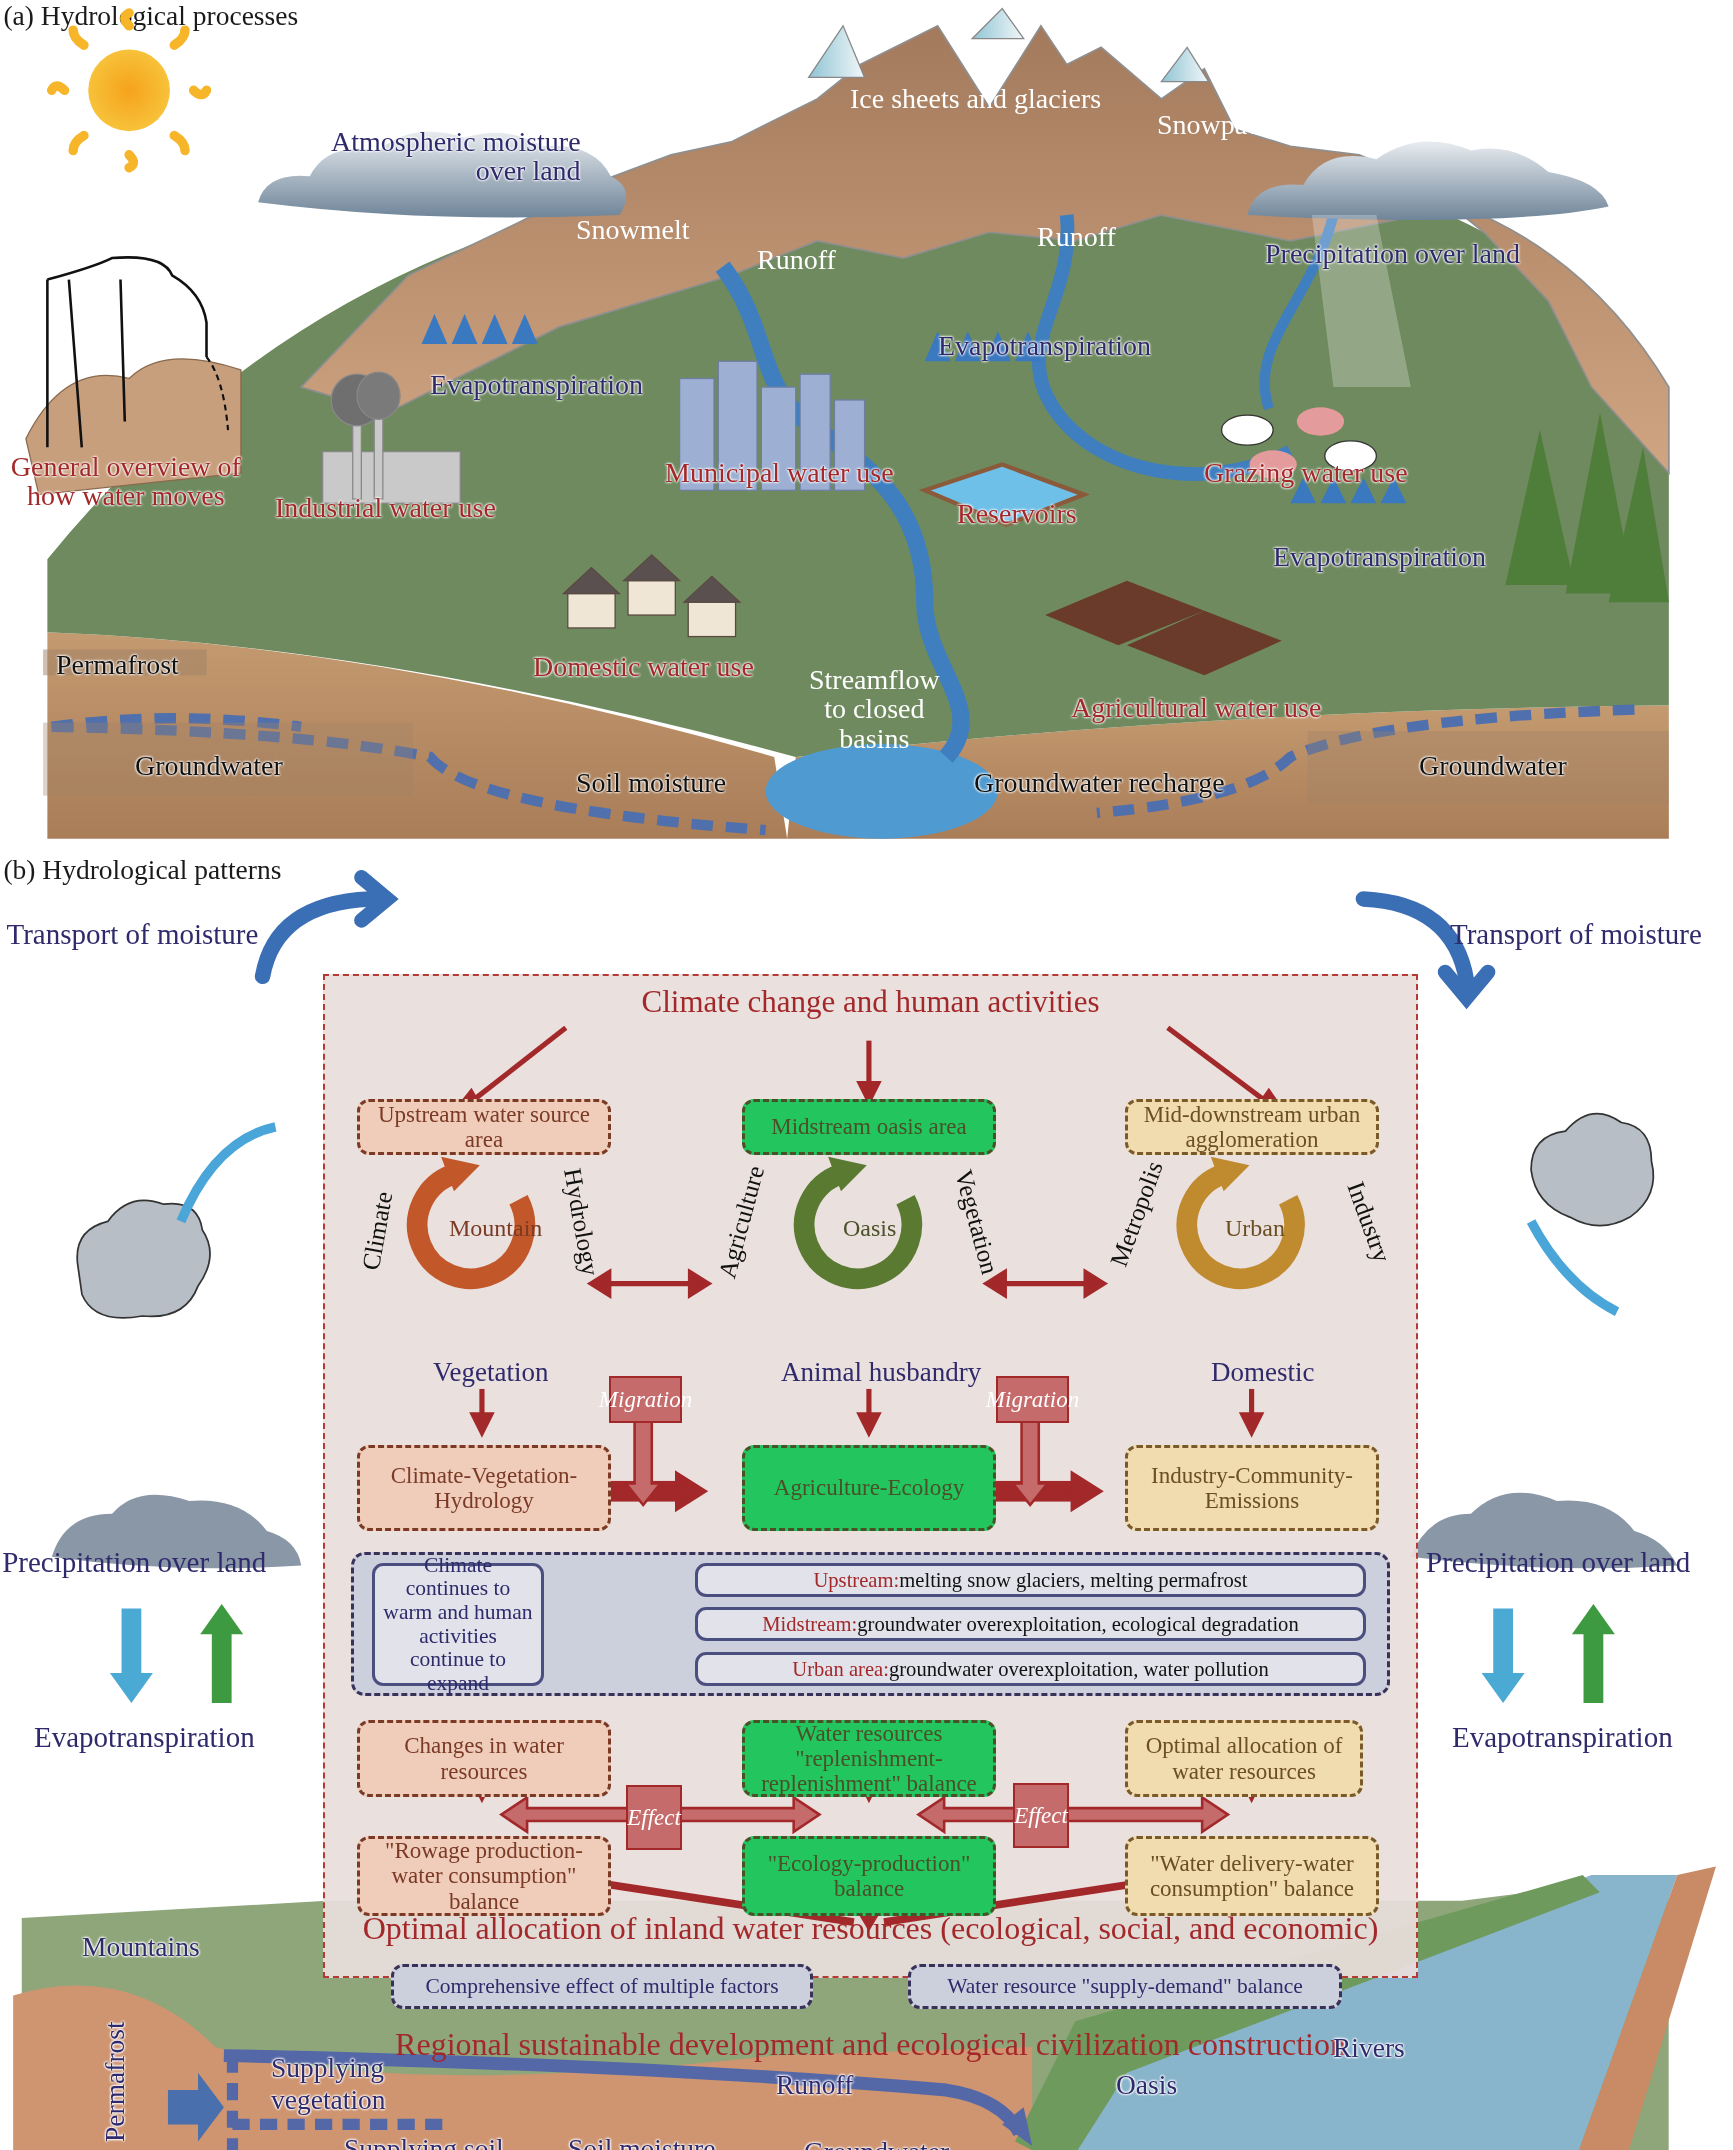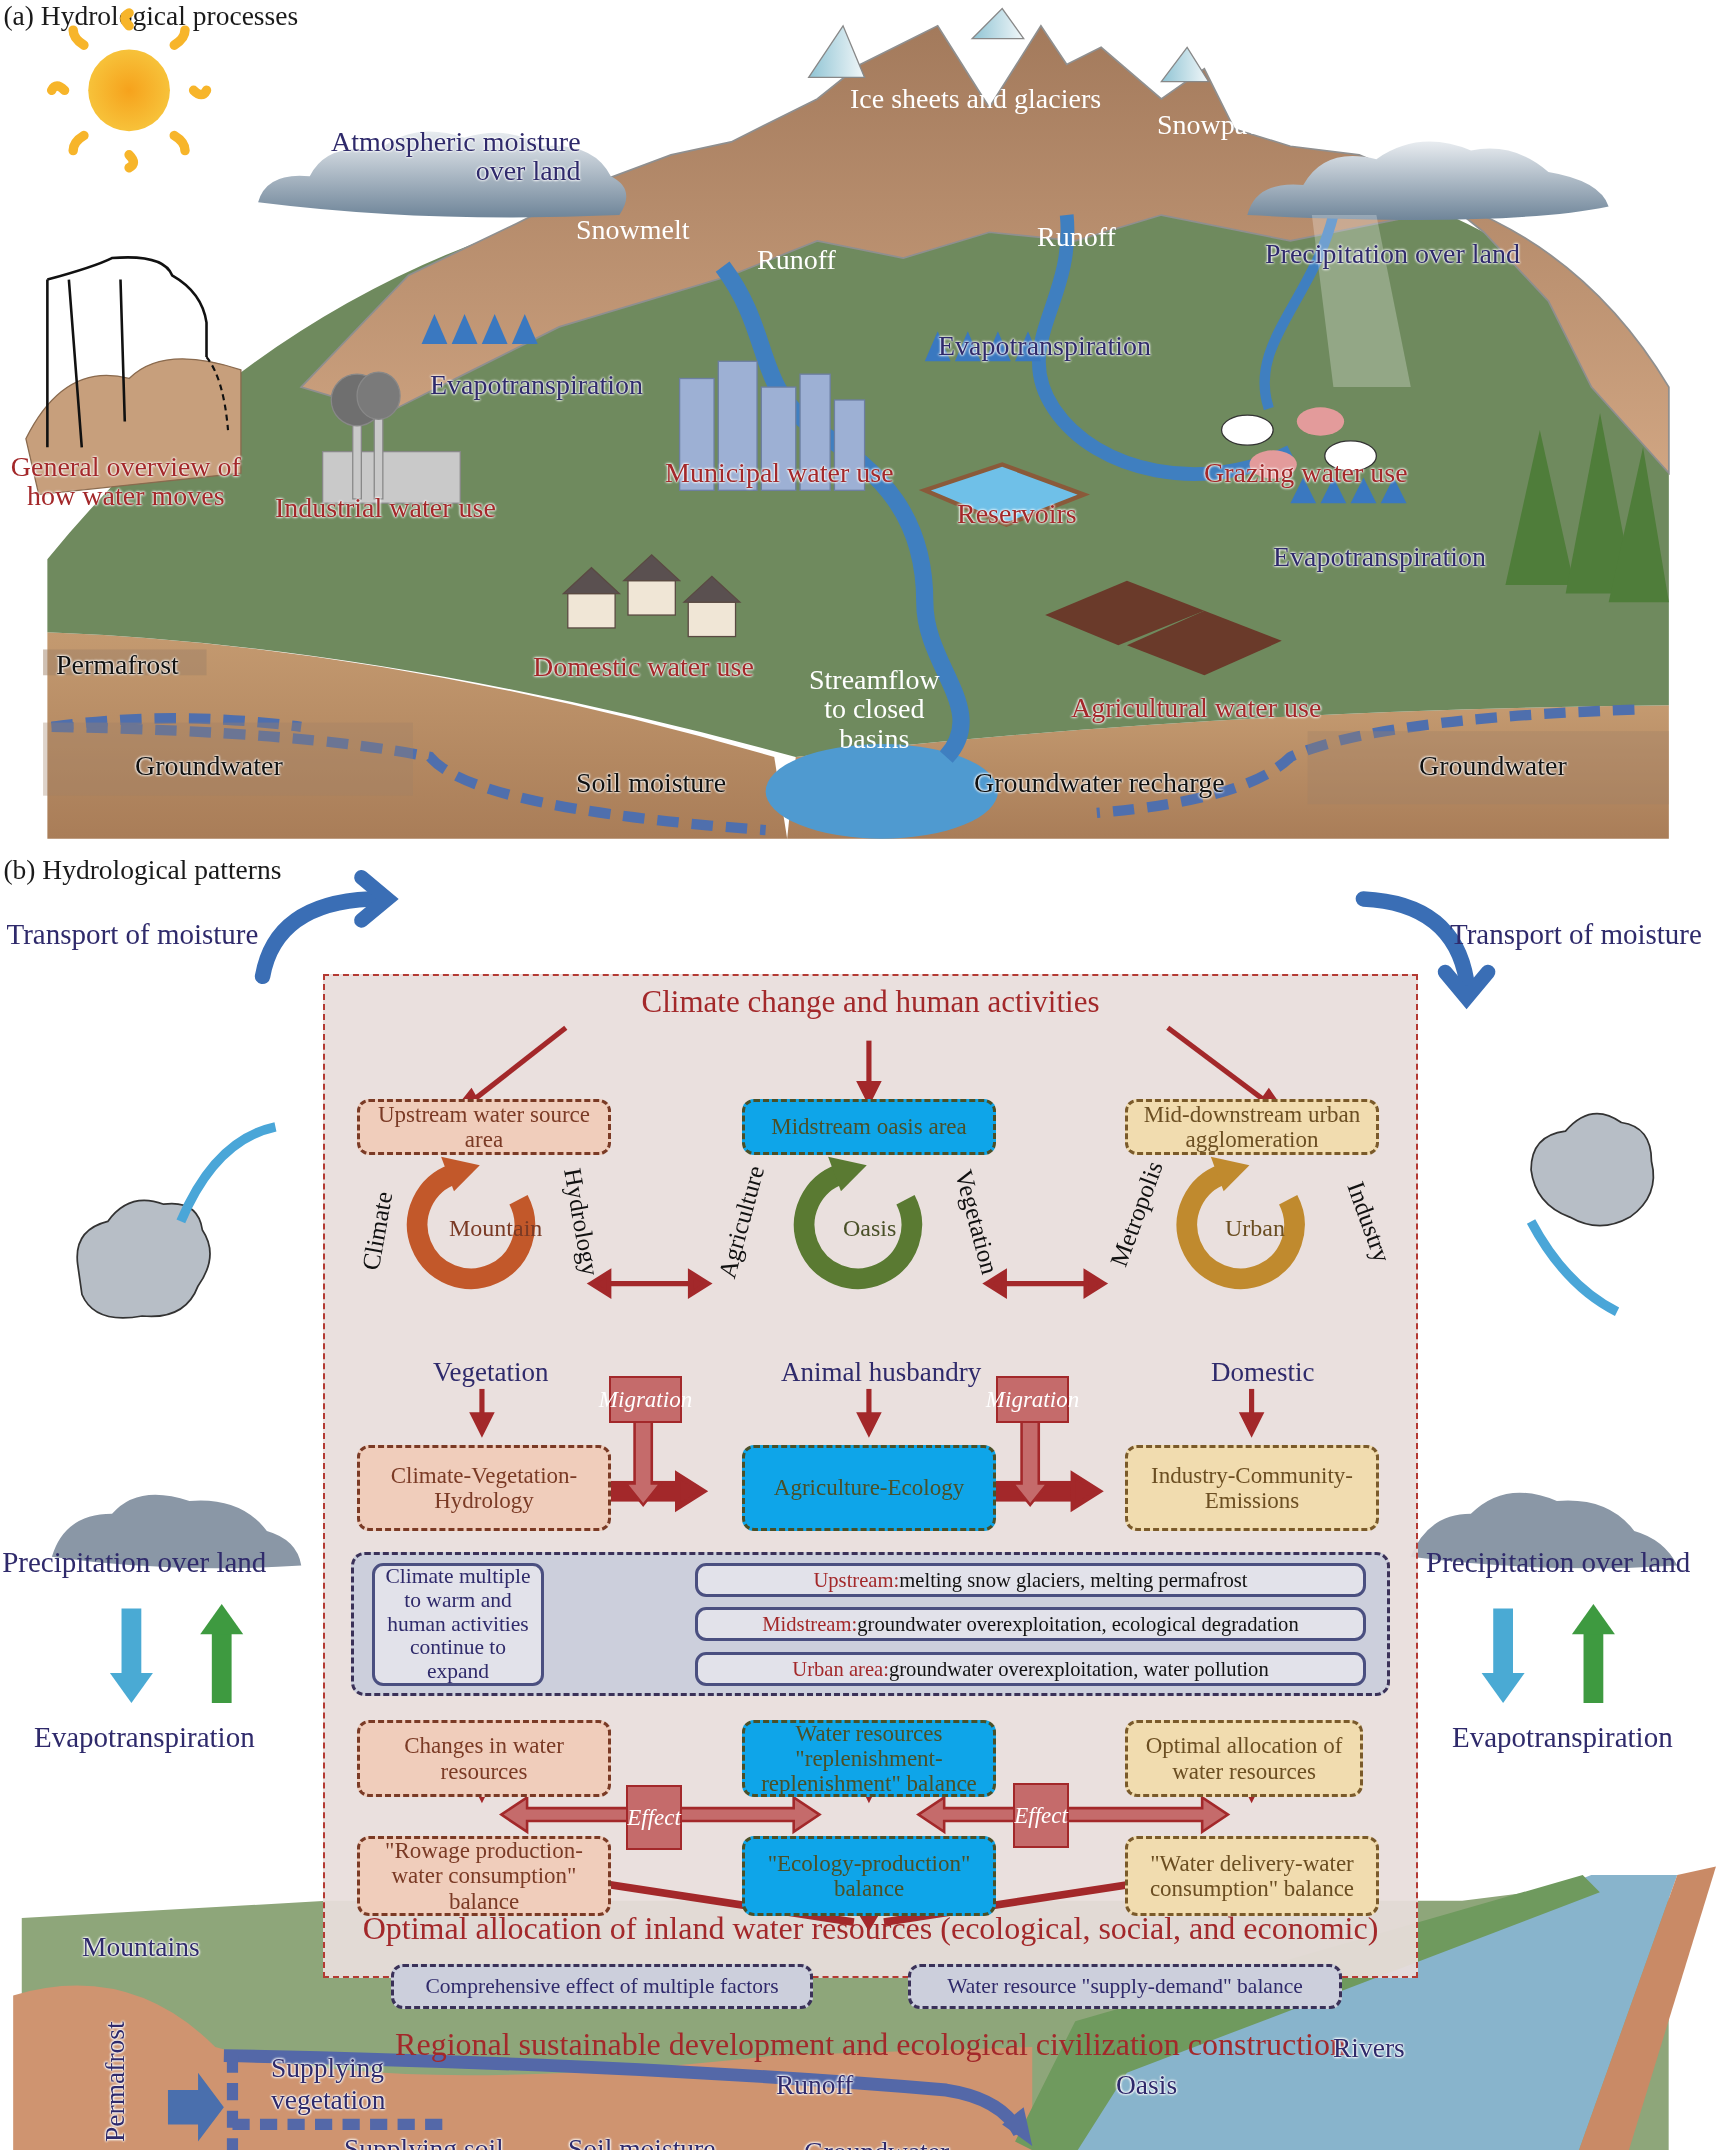--- a/index.html
+++ b/index.html
@@ -14,21 +14,21 @@
   .blk { color:#111; text-shadow:0 0 2.6px #fff,0 0 2.6px #fff,0 0 2.6px #fff; }
   .fs-a { font-size:28px; }
   svg { position:absolute; }
 
   
   #centerbox { position:absolute; left:323px; top:974px; width:1095px; height:1004px;
     background:rgba(232,222,220,0.93); border:2.6px dashed #b43a33; box-sizing:border-box; }
   .box { position:absolute; border-radius:12px; box-sizing:border-box; display:flex;
     align-items:center; justify-content:center; text-align:center; font-size:23px; line-height:1.1; padding:3.4px 6px; }
   .b-up { background:#f0cdbb; border:3px dashed #7a3a25; color:#7a3a25; }
-  .b-mid { background:#0ea5e9; border:3px dashed #4a5028; color:#4a5028; }
+  .b-mid { background:#22c55e; border:3px dashed #4a5028; color:#4a5028; }
   .b-urb { background:#f1dcaf; border:3px dashed #7a5a2a; color:#6b4e22; }
   .b-blue { background:#cccfdc; border:3px dashed #3a3158; color:#2f2a6b; }
   .b-inner { background:#e2e2ea; border:3.9px solid #4a4f80; border-radius:11.2px; color:#111; }
   .migr { position:absolute; background:#c56b6b; border:2.6px solid #a3282a; color:#ffffff; font-size:23px;
     display:flex; align-items:center; justify-content:center; box-sizing:border-box;font-style:italic; }
   .ctitle { position:absolute; width:100%; text-align:center; color:#a3282a; font-size:31px; }
   .circle-word { position:absolute; font-size:25px; color:#111; white-space:nowrap; transform-origin:center; }
   .under { position:absolute; font-size:27px; color:#2f2a6b; white-space:nowrap; }
   .ring-label { position:absolute; font-size:24px; white-space:nowrap; }
   .side { position:absolute; color:#2f2a6b; font-size:29px; white-space:nowrap; }
@@ -354,21 +354,21 @@
   <div class="under" style="left:886px;top:381px;">Domestic</div>
 
   <div class="migr" style="left:284px;top:400px;width:73px;height:47px;">Migration</div>
   <div class="migr" style="left:671px;top:400px;width:73px;height:47px;">Migration</div>
 
   <div class="box b-up" style="left:32px;top:469px;width:254px;height:86px;">Climate-Vegetation-Hydrology</div>
   <div class="box b-mid" style="left:417px;top:469px;width:254px;height:86px;">Agriculture-Ecology</div>
   <div class="box b-urb" style="left:800px;top:469px;width:254px;height:86px;">Industry-Community-Emissions</div>
 
   <div class="box b-blue" style="left:26px;top:576px;width:1039px;height:144px;border-radius:13.8px;"></div>
-  <div class="box b-inner" style="left:47px;top:587px;width:172px;height:123px;color:#2f2a6b;font-size:21.5px;">Climate multiple to warm and human activities continue to expand</div>
+  <div class="box b-inner" style="left:47px;top:587px;width:172px;height:123px;color:#2f2a6b;font-size:21.5px;">Climate continues to warm and human activities continue to expand</div>
   <div class="box b-inner" style="left:370px;top:587px;width:671px;height:34px;font-size:20.6px;">
     <span style="color:#a3282a">Upstream:</span>
       <span> melting snow glaciers, melting permafrost</span>
   </div>
   <div class="box b-inner" style="left:370px;top:676px;width:671px;height:34px;font-size:20.6px;">
     <span style="color:#a3282a">Urban area:</span>
       <span> groundwater overexploitation, water pollution</span>
   </div>
   <div class="box b-inner" style="left:370px;top:631px;width:671px;height:34px;font-size:20.6px;">
     <span style="color:#a3282a">Midstream:</span>

